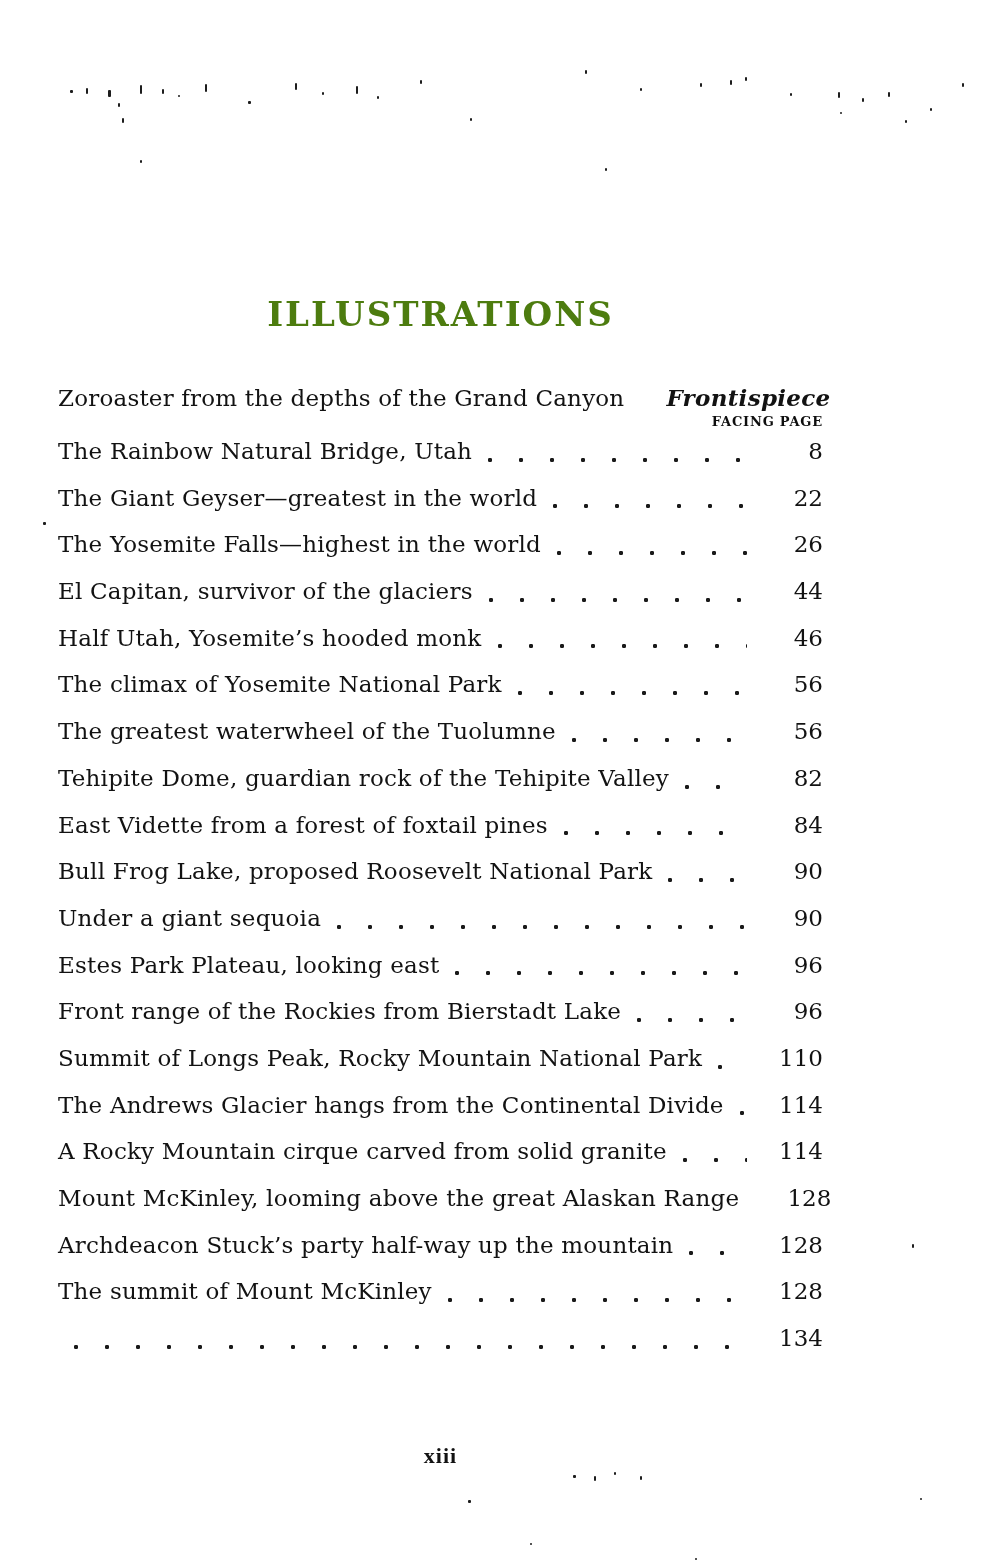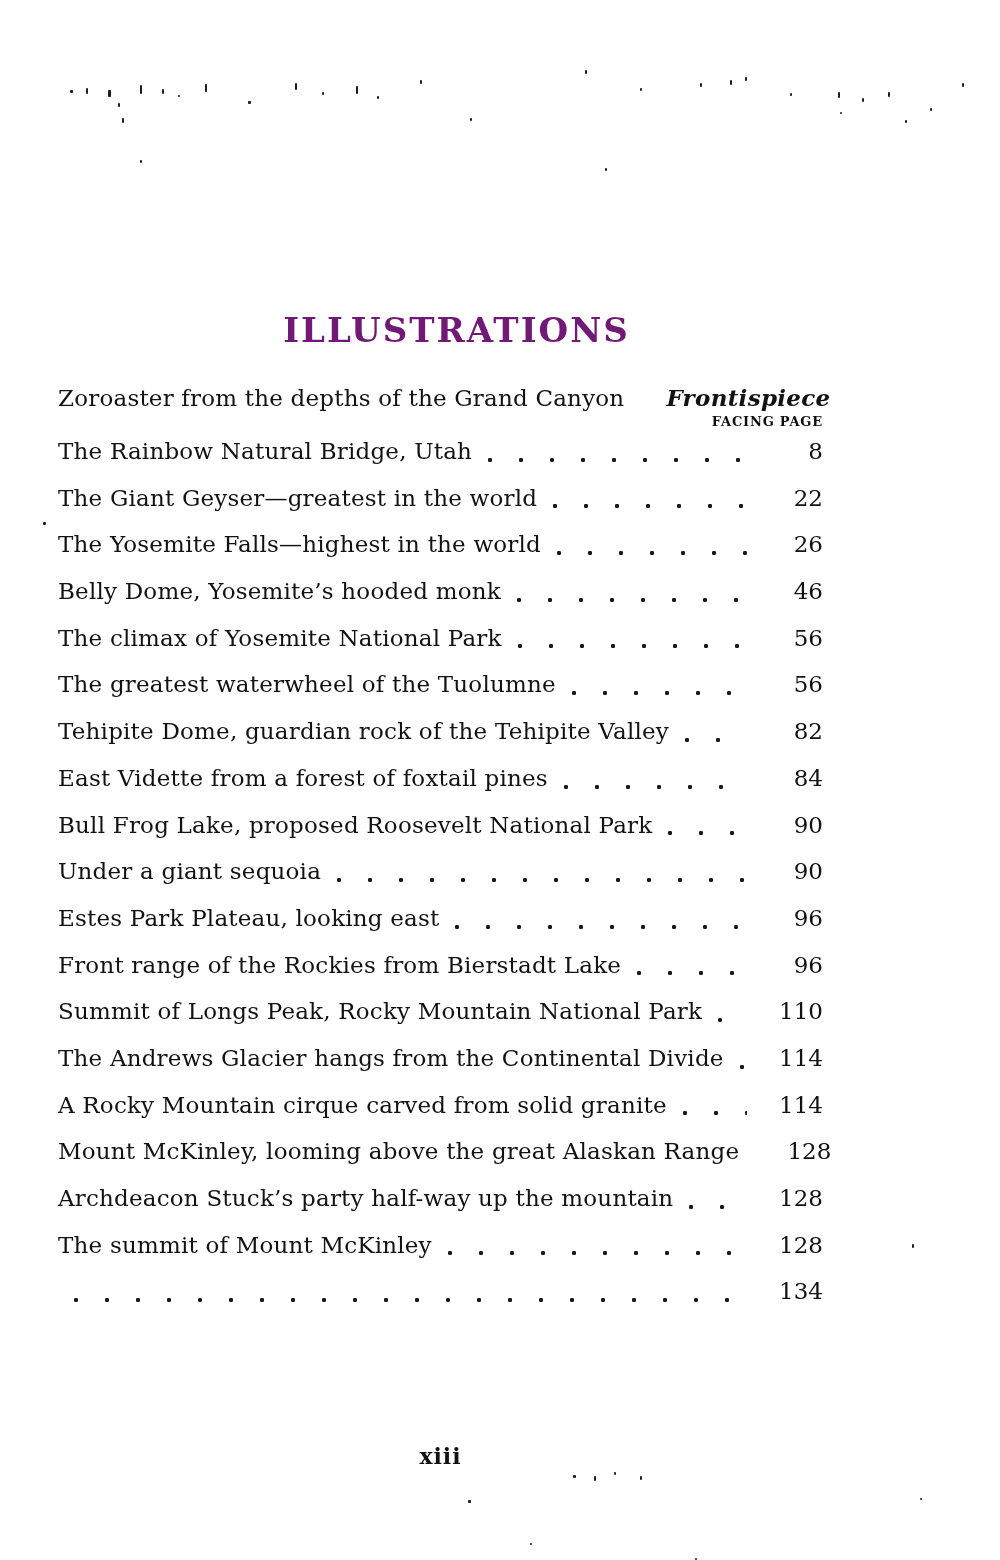--- a/index.html
+++ b/index.html
@@ -14,26 +14,26 @@
     background: #ffffff;
     overflow: hidden;
     font-family: "DejaVu Serif", "Liberation Serif", serif;
     color: #121212;
   }
   .page-title {
     position: absolute;
     top: 294px;
     left: 58px;
     width: 765px;
-    margin: 16px;
+    margin: 0;
     text-align: center;
     font-size: 34px;
     font-weight: 600;
     letter-spacing: 2px;
-    color: #701a75;
+    color: #4d7c0f;
   }
   .entry-list {
     position: absolute;
     top: 375px;
     left: 58px;
     width: 765px;
   }
   .entry-row {
     display: flex;
     align-items: baseline;
@@ -82,20 +82,21 @@
   }
   .folio {
     position: absolute;
     top: 1443px;
     left: 58px;
     width: 765px;
     text-align: center;
     font-size: 22px;
     font-weight: 600;
     letter-spacing: 1px;
+    font-family: Liberation Serif, serif;
   }
   .speck {
     position: absolute;
     background: #1d1d1d;
     border-radius: 1px;
   }
 </style>
 </head>
 <body>
 
@@ -163,21 +164,26 @@
     <span class="entry-title">The Giant Geyser—greatest in the world</span>
     <span class="leader"></span>
     <span class="entry-page">22</span>
   </div>
       <div class="entry-row">
     <span class="entry-title">The Yosemite Falls—highest in the world</span>
     <span class="leader"></span>
     <span class="entry-page">26</span>
   </div>
       <div class="entry-row">
-    <span class="entry-title">Belly Dome, Yosemite’s hooded monk</span>
+    <span class="entry-title">El Capitan, survivor of the glaciers</span>
+    <span class="leader"></span>
+    <span class="entry-page">44</span>
+  </div>
+      <div class="entry-row">
+    <span class="entry-title">Half Utah, Yosemite’s hooded monk</span>
     <span class="leader"></span>
     <span class="entry-page">46</span>
   </div>
       <div class="entry-row">
     <span class="entry-title">The climax of Yosemite National Park</span>
     <span class="leader"></span>
     <span class="entry-page">56</span>
   </div>
       <div class="entry-row">
     <span class="entry-title">The greatest waterwheel of the Tuolumne</span>

